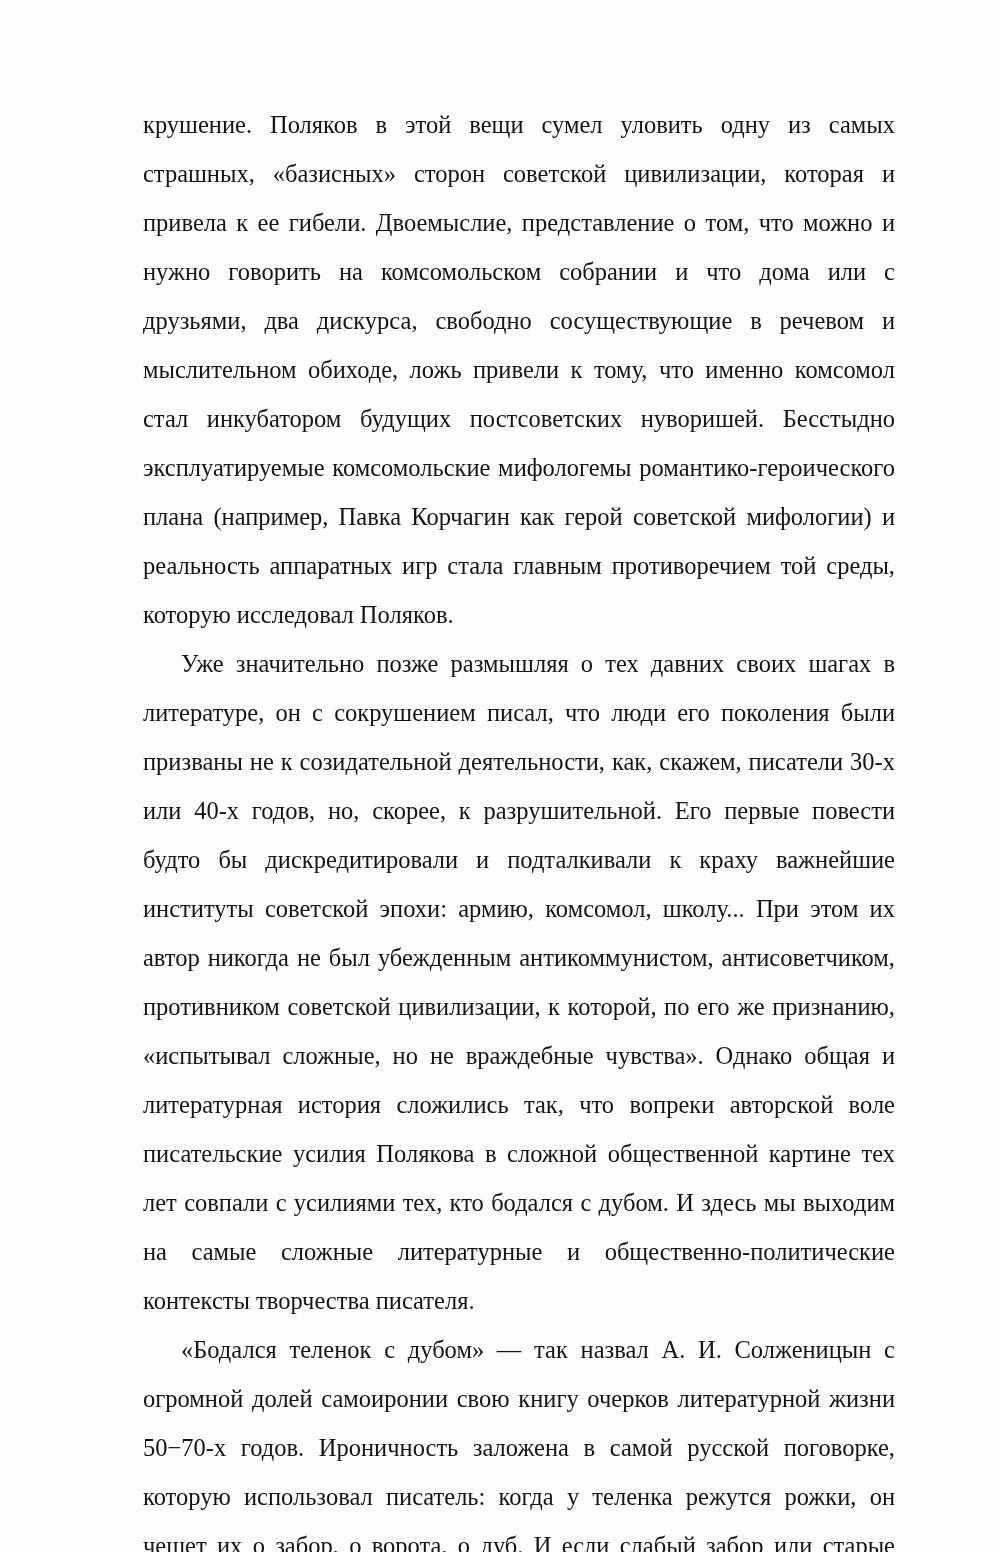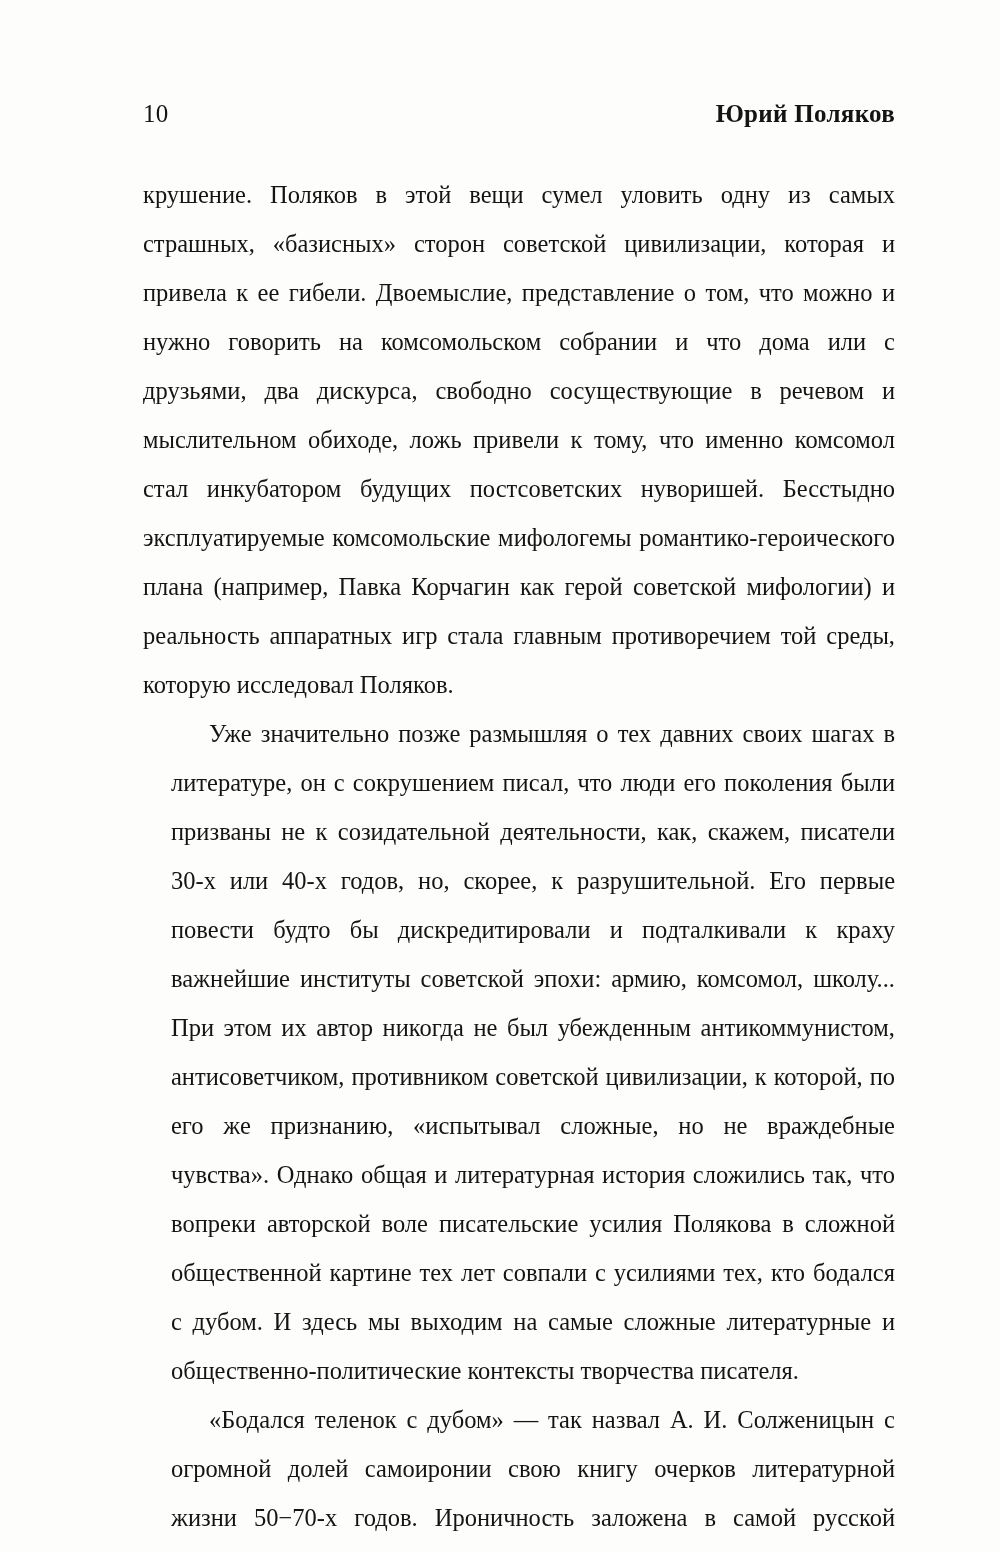--- a/index.html
+++ b/index.html
@@ -47,36 +47,31 @@
     margin: 0;
     font-size: 24.5px;
     line-height: 49px;
     text-align: justify;
     text-justify: inter-word;
     hyphens: manual;
     color: #141414;
   }
   .body-text p.indent {
     text-indent: 38px;
-    margin-left: 28px;
   }
   .body-text p + p {
     margin-top: 0;
   }
 </style>
 </head>
 <body>
 
 <div class="page">
   <div class="page-inner">
 
-    <div class="running-head">
-      <span class="folio">10</span>
-      <span class="author-name">Юрий Поляков</span>
-    </div>
 
     <div class="body-text">
       <p>крушение. Поляков в этой вещи сумел уловить одну из самых страшных, «базисных» сторон советской цивилизации, которая и привела к ее гибели. Двоемыслие, представление о том, что можно и нужно говорить на комсомольском собрании и что дома или с друзьями, два дискурса, свободно сосуществующие в ре­чевом и мыслительном обиходе, ложь привели к тому, что имен­но комсомол стал инкубатором будущих постсоветских нуво­ришей. Бесстыдно эксплуатируемые комсомольские мифологе­мы романтико-героического плана (например, Павка Корчагин как герой советской мифологии) и реальность аппаратных игр стала главным противоречием той среды, которую исследовал Поляков.</p>
       <p class="indent">Уже значительно позже размышляя о тех давних своих шагах в литературе, он с сокрушением писал, что люди его поколения были призваны не к созидательной деятельности, как, скажем, писатели 30-х или 40-х годов, но, скорее, к разрушительной. Его первые повести будто бы дискредитировали и подталкива­ли к краху важнейшие институты советской эпохи: армию, ком­сомол, школу... При этом их автор никогда не был убежденным антикоммунистом, антисоветчиком, противником советской цивилизации, к которой, по его же признанию, «испытывал слож­ные, но не враждебные чувства». Однако общая и литературная история сложились так, что вопреки авторской воле писатель­ские усилия Полякова в сложной общественной картине тех лет совпали с усилиями тех, кто бодался с дубом. И здесь мы вы­ходим на самые сложные литературные и общественно-поли­тические контексты творчества писателя.</p>
       <p class="indent">«Бодался теленок с дубом» — так назвал А. И. Солженицын с огромной долей самоиронии свою книгу очерков литературной жизни 50−70-х годов. Ироничность заложена в самой русской поговорке, которую использовал писатель: когда у теленка ре­жутся рожки, он чешет их о забор, о ворота, о дуб. И если сла­бый забор или старые ворота могут не устоять, то исход по­единка с дубом всегда предрешен: дуб не только устоит, но и не шелохнется. Однако самоирония Солженицына оказалась на­прасной: теленок свалил дуб, победил советское мироустройство. Его «Архипелаг ГУЛАГ», его публицистика, его художественное творчество, созданные им образы Сталина в «Круге первом»</p>
     </div>
 
   </div>
 </div>
 

